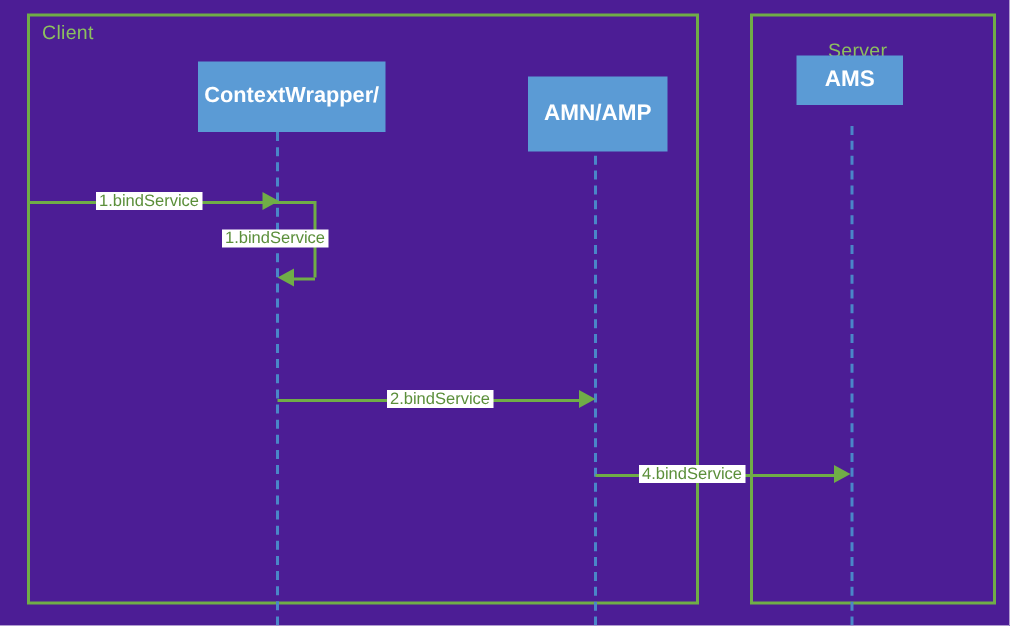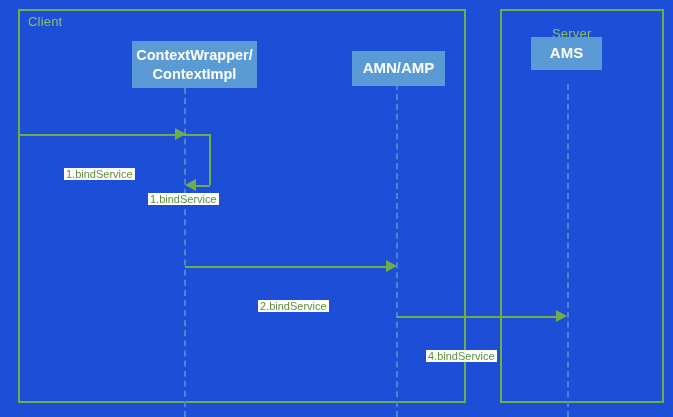--- a/index.html
+++ b/index.html
@@ -4,21 +4,21 @@
 <style>
   html, body {
     margin: 0;
     padding: 0;
     background: #ffffff;
   }
   #diagram {
     position: relative;
     width: 673px;
     height: 417px;
-    background: #1d4ed8;
+    background: #4c1d95;
     font-family: "Liberation Sans", sans-serif;
     overflow: hidden;
   }
 
   
   .frame {
     position: absolute;
     border: 2px solid #70AD47;
     box-sizing: border-box;
     background: transparent;
@@ -85,46 +85,44 @@
     border-right: 11px solid #70AD47;
   }
   .msg-label {
     position: absolute;
     font-size: 11px;
     color: #5B8F3A;
     background: #ffffff;
     padding: 0 2px;
     white-space: nowrap;
     line-height: 12px;
-    margin-top: 40px;
   }
 </style>
 </head>
 <body>
 
 <div id="diagram">
 
   <div class="frame" style="left:18px; top:9px; width:448px; height:394px;"></div>
   <div class="frame-label" style="left:28px; top:14px;">Client</div>
 
   <div class="frame" style="left:500px; top:9px; width:164px; height:394px;"></div>
   <div class="frame-label" style="left:511px; top:26px;margin-left:41px;">Server</div>
 
   <div class="lifeline" style="left:184px; top:88px; height:329px;"></div>
   <div class="lifeline" style="left:396px; top:84px; height:333px;"></div>
   <div class="lifeline" style="left:567px; top:84px; height:333px;"></div>
 
   <div class="participant two-line" style="left:132px; top:41px; width:125px; height:47px;">
     <span>
       <span>ContextWrapper/</span><br>
-      <span>ContextImpl</span>
     </span>
   </div>
 
-  <div class="participant" style="left:352px; top:51px; width:93px; height:35px;">
+  <div class="participant" style="left:352px; top:51px; width:93px; height:50px;">
     <span>AMN/AMP</span>
   </div>
 
   <div class="participant" style="left:531px; top:37px; width:71px; height:33px;">
     <span>AMS</span>
   </div>
 
   <div class="msg-line" style="left:19px; top:134px; width:167px;"></div>
   <div class="arrow-right" style="left:175px; top:128px;"></div>
   <div class="msg-label" style="left:64px; top:128px;">1.bindService</div>

